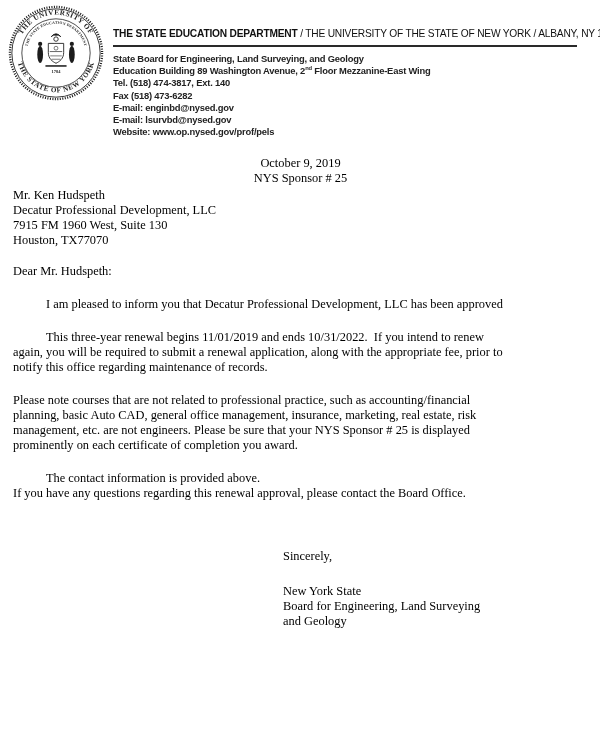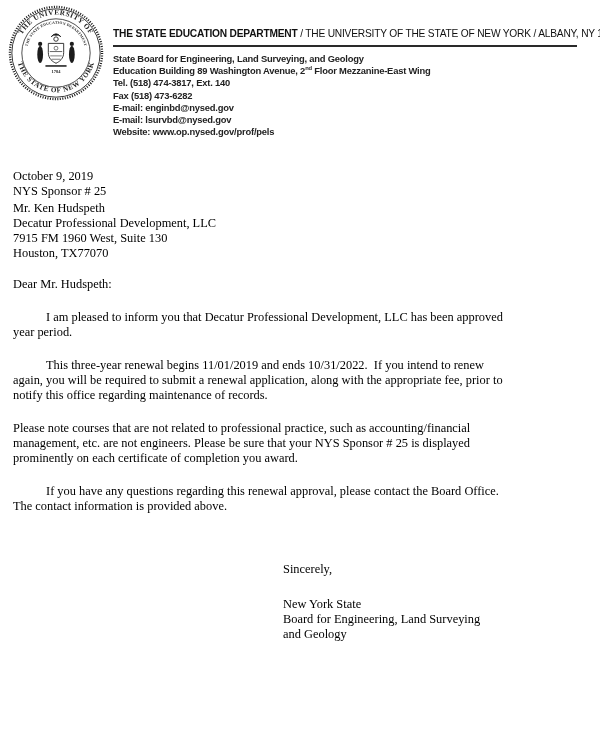--- a/index.html
+++ b/index.html
@@ -24,21 +24,21 @@
     letter-spacing:-0.2px;
     color:#161616;
   }
   .lh-title{font-size:10.2px;line-height:12px;white-space:pre;color:#111;}
   .lh-title .b{font-weight:bold;}
   .lh-rule{height:2px;background:#2a2a2a;border:none;width:464px;margin:5px 0 6px 0;}
   .lh-lines{font-size:9.4px;line-height:12.2px;font-weight:bold;color:#222;}
   .lh-lines .line{white-space:pre;}
   sup{font-size:0.62em;line-height:0;}
   
-  .meta{margin-top:25px;}
+  .meta{margin-top:12px;text-align:center;}
   .recipient{margin-top:2px;}
   .salutation{margin-top:16px;}
   .para{margin-top:18px;}
   .line{white-space:pre;}
   .b{font-weight:normal;}
   .indent .line:first-child{text-indent:33px;}
   .closing-block{margin-top:48px;margin-left:270px;}
   .sig-org{margin-top:20px;}
   .seal text{fill:#1c1c1c;}
 </style>
@@ -111,35 +111,35 @@
       <div class="line"><span>Houston, TX77070</span></div>
     </div>
 
   <div class="salutation">
     <div class="line">Dear Mr. Hudspeth:</div>
   </div>
 
   <div>
       <div class="para indent">
         <div class="line"><span>I am pleased to inform you that Decatur Professional Development, LLC has been approved</span></div>
-        <div class="line"><span>year period.</span></div>
       </div>
       <div class="para indent">
         <div class="line"><span>This three-year renewal begins </span><span class="b">11/01/2019</span><span> and ends </span><span class="b">10/31/2022.</span><span>  If you intend to renew</span></div>
         <div class="line"><span>again, you will be required to submit a renewal application, along with the appropriate fee, prior to</span></div>
         <div class="line"><span>notify this office regarding maintenance of records.</span></div>
       </div>
       <div class="para">
         <div class="line"><span>Please note courses that are not related to professional practice, such as accounting/financial</span></div>
+        <div class="line"><span>planning, basic Auto CAD, general office management, insurance, marketing, real estate, risk</span></div>
         <div class="line"><span>management, etc. are not engineers. </span><span class="b">Please be sure that your NYS Sponsor # 25 is displayed</span></div>
         <div class="line"><span class="b">prominently on each certificate of completion you award.</span></div>
       </div>
       <div class="para indent">
+        <div class="line"><span>The contact information is provided above.</span></div>
         <div class="line"><span>If you have any questions regarding this renewal approval, please contact the Board Office.</span></div>
-        <div class="line"><span>The contact information is provided above.</span></div>
       </div>
     </div>
 
   <div class="closing-block">
     <div class="line">Sincerely,</div>
     <div class="sig-org">
         <div class="line"><span>New York State</span></div>
         <div class="line"><span>Board for Engineering, Land Surveying</span></div>
         <div class="line"><span>and Geology</span></div>
       </div>

